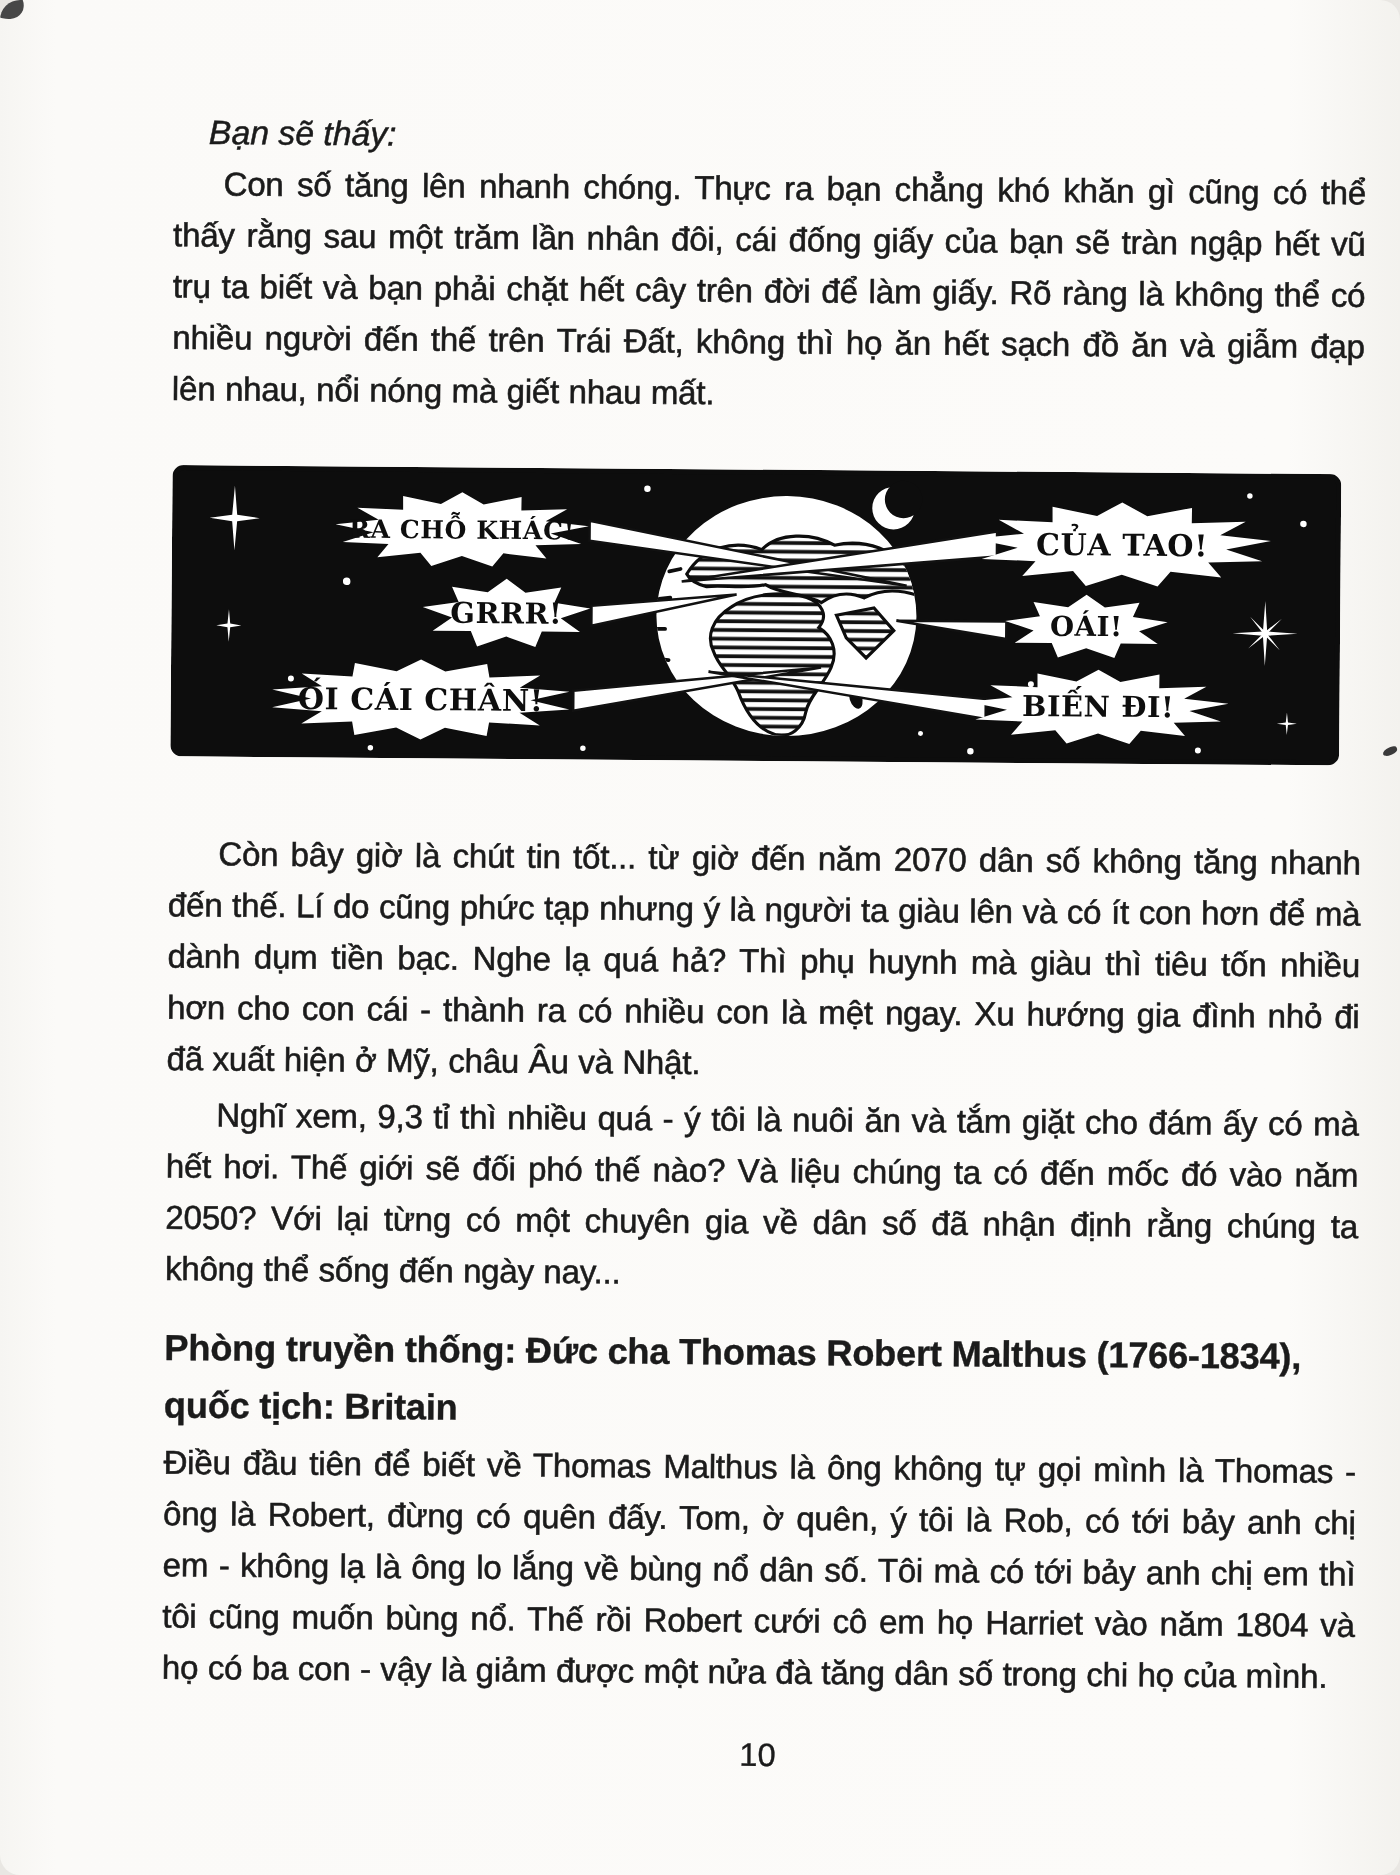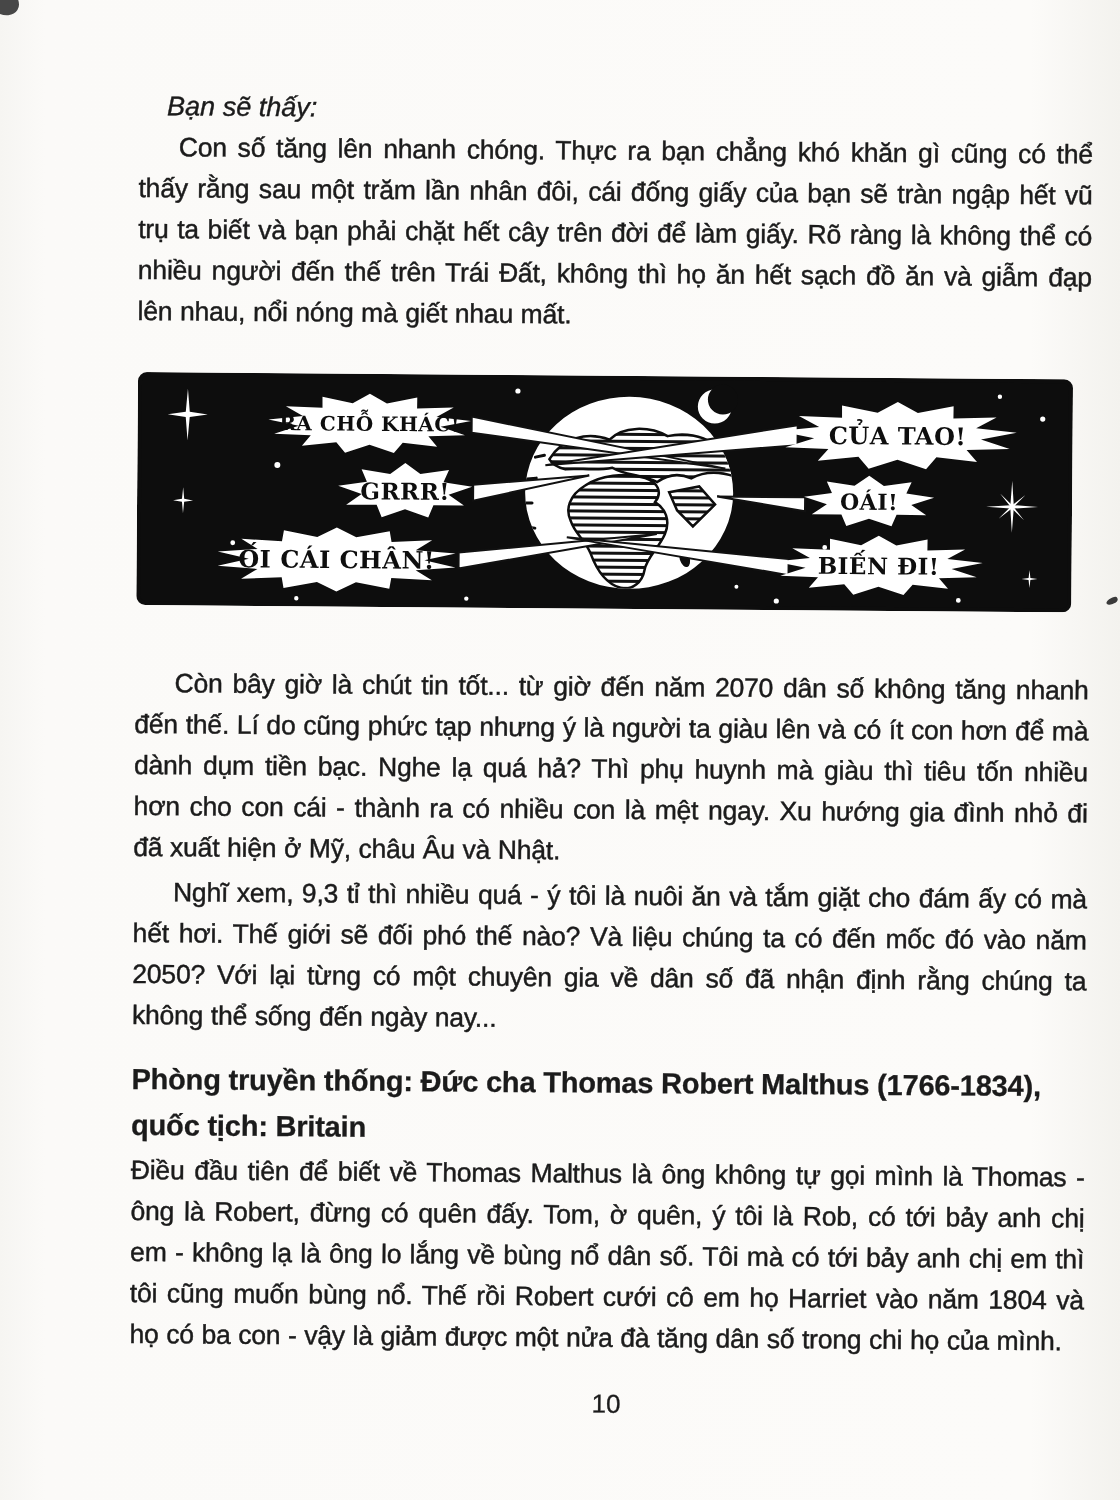--- a/index.html
+++ b/index.html
@@ -5,20 +5,21 @@
   html, body { margin: 0; padding: 0; }
   body { background: #e9e7e3; }
   .page {
     position: relative;
     width: 1120px;
     height: 1500px;
     background: linear-gradient(90deg, #f6f5f2 0%, #fbfaf8 4%, #fcfbf9 92%, #f3f2ee 100%);
     overflow: hidden;
     font-family: "Liberation Sans", sans-serif;
     color: #1b1b1b;
+    border-radius: 16px;
   }
   .scan-blob-top-left {
     position: absolute;
     left: -14px; top: -12px;
     width: 34px; height: 26px;
     background: #474747;
     border-radius: 50%;
     transform: rotate(32deg);
   }
   .scan-mark-right {

